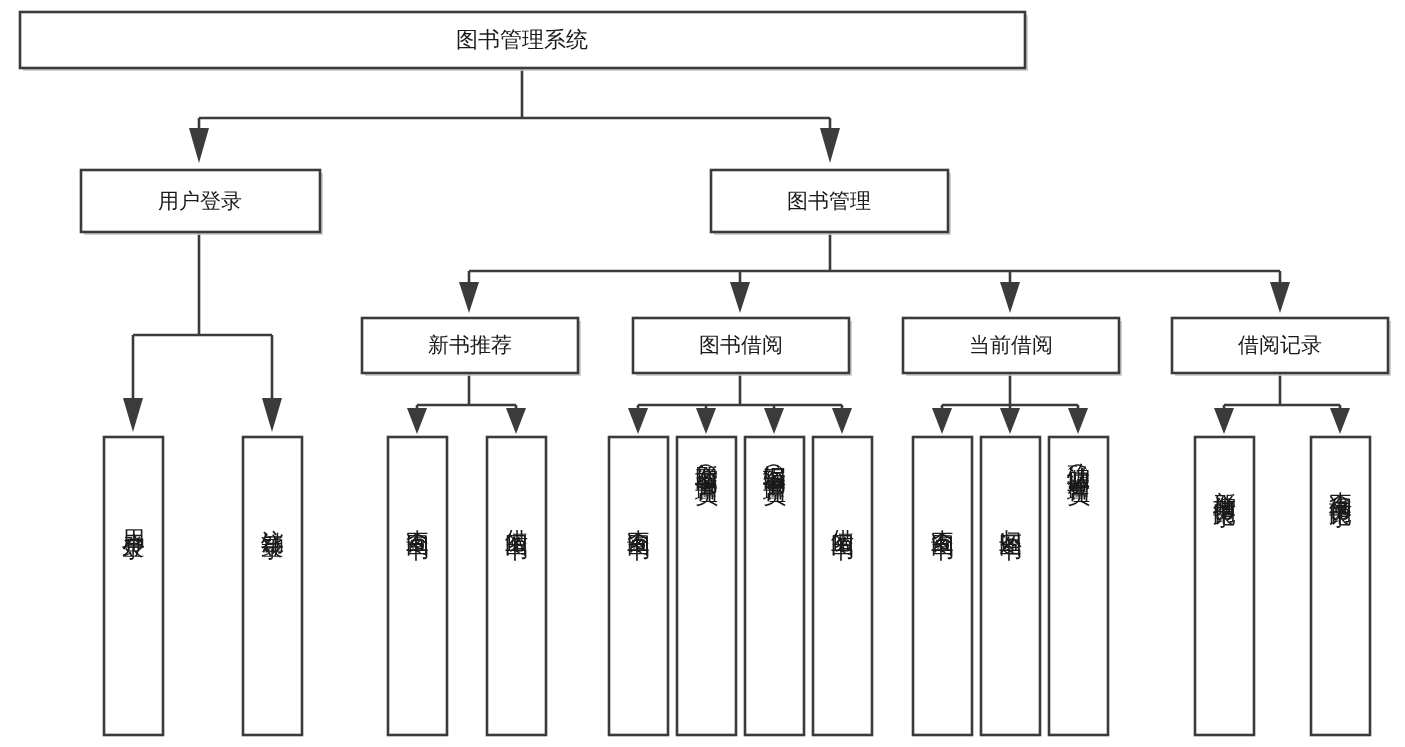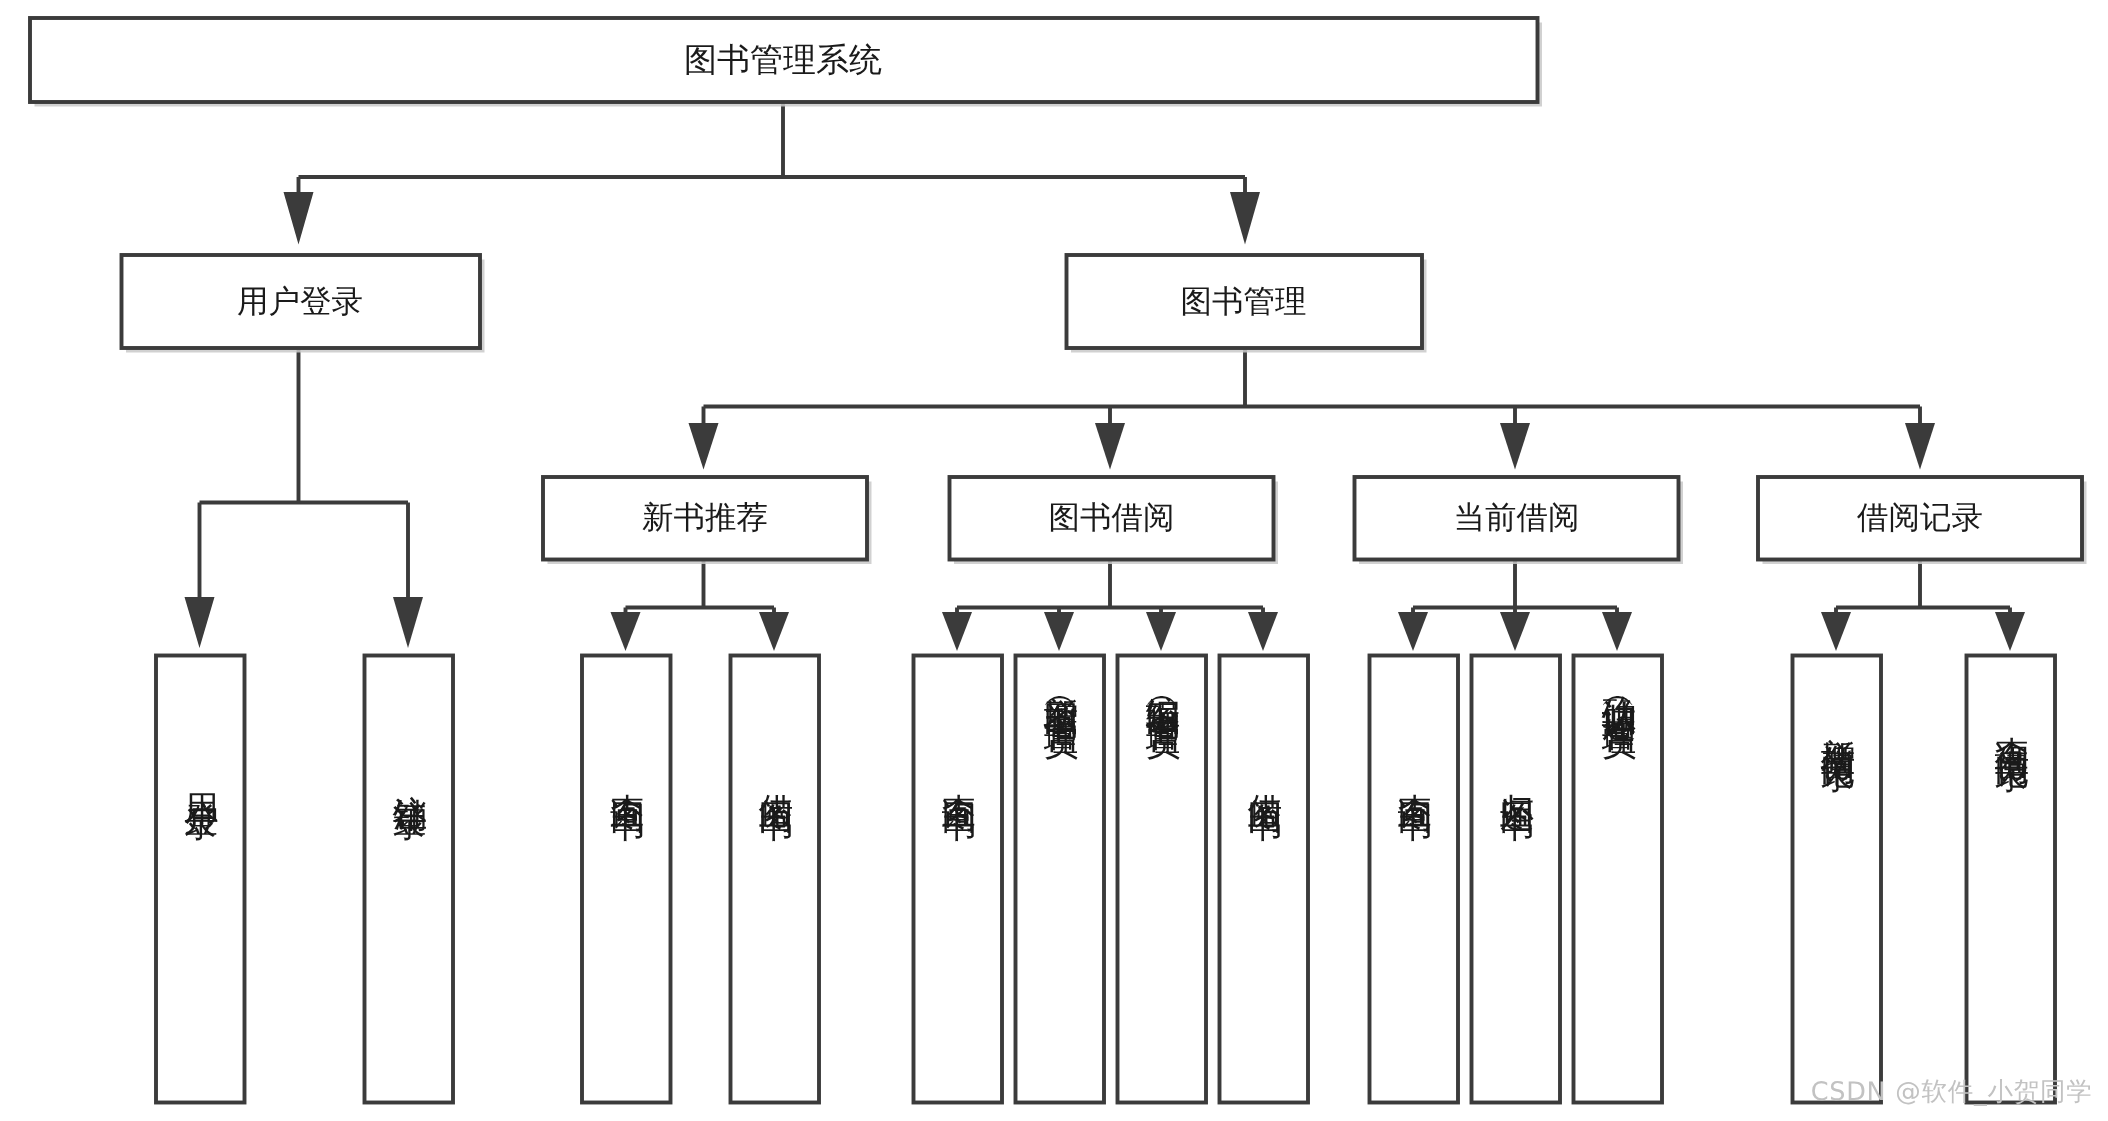--- a/index.html
+++ b/index.html
@@ -271,15 +271,14 @@
     <span class="leaf-label" style="margin-top:8px;">确认归还（管理员）</span>
   </div>
 
   <div class="leaf-label-wrap" style="left:1195px; top:437px; width:59px; height:298px;">
     <span class="leaf-label" style="margin-top:36px;">新增借阅记录</span>
   </div>
   <div class="leaf-label-wrap" style="left:1311px; top:437px; width:59px; height:298px;">
     <span class="leaf-label" style="margin-top:36px;">查询借阅记录</span>
   </div>
 
-  <div class="watermark">CSDN @软件_小贺同学</div>
 
 </div>
 
 </body></html>

